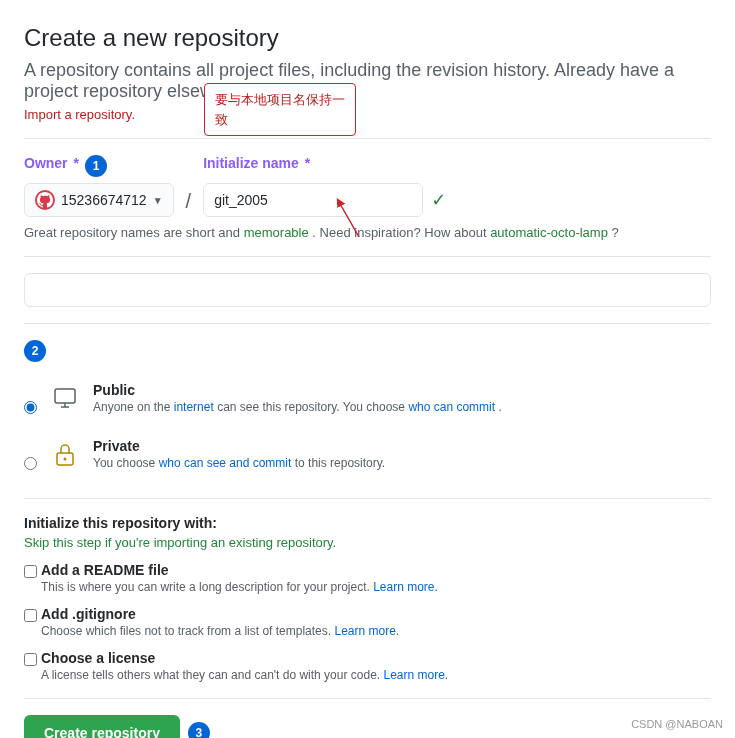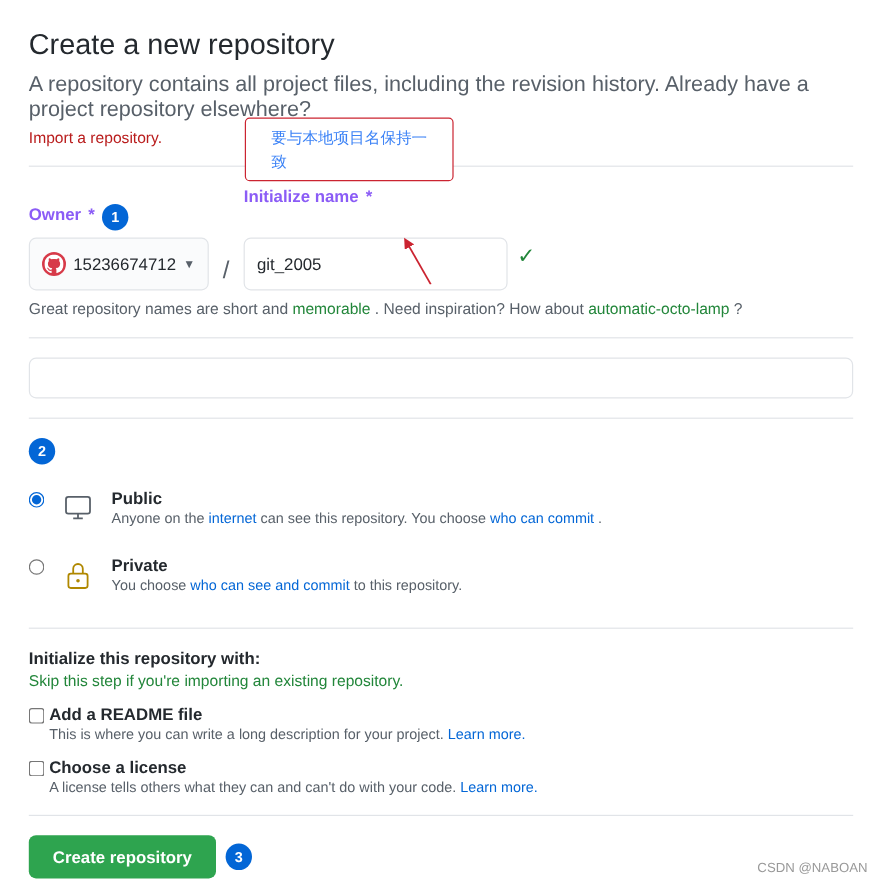--- a/index.html
+++ b/index.html
@@ -67,21 +67,21 @@
       display: flex;
       align-items: center;
       border: 1px solid #e1e4e8;
       border-radius: 6px;
       padding: 5px 10px;
       background: #fafbfc;
       cursor: pointer;
       font-size: 14px;
       color: #24292e;
       gap: 6px;
-      height: 44px;
+      height: 34px;
     }
 
     .owner-avatar {
       width: 20px;
       height: 20px;
       border-radius: 50%;
       background: #d73a49;
       display: inline-flex;
       align-items: center;
       justify-content: center;
@@ -100,25 +100,24 @@
       position: relative;
       display: flex;
       align-items: center;
     }
 
     .repo-name-input {
       border: 1px solid #e1e4e8;
       border-radius: 6px;
       padding: 5px 10px;
       font-size: 14px;
-      height: 44px;
+      height: 34px;
       width: 220px;
       color: #24292e;
       outline: none;
-      margin-top: 15px;
     }
 
     .checkmark {
       color: #22863a;
       font-size: 18px;
       margin-left: 8px;
     }
 
     .hint-text {
       font-size: 13px;
@@ -140,21 +139,21 @@
       border-radius: 6px;
       padding: 6px 10px;
       font-size: 14px;
       height: 34px;
       outline: none;
       color: #24292e;
     }
 
     .visibility-option {
       display: flex;
-      align-items: flex-start;
+      align-items: flex-end;
       gap: 12px;
       padding: 12px 0;
     }
 
     .visibility-option + .visibility-option {
       border-top: none;
     }
 
     .radio-input {
       margin-top: 3px;
@@ -269,27 +268,26 @@
     }
 
     
     .annotation-box {
       position: absolute;
       top: -72px;
       left: 180px;
       background: #fff;
       border: 1.5px solid #cb2431;
       border-radius: 4px;
-      padding: 6px 21px;
+      padding: 6px 10px;
       font-size: 13px;
-      color: #3b82f6;
+      color: #b91c1c;
       white-space: nowrap;
       z-index: 10;
       line-height: 1.5;
-      margin-top: 15px;
     }
 
     .form-row-wrap {
       position: relative;
     }
 
     .csdn-credit {
       position: fixed;
       bottom: 8px;
       right: 12px;
@@ -446,20 +444,30 @@
     <input type="checkbox" class="checkbox-input" style="">
     <div>
       <div class="checkbox-label">Add a README file</div>
       <div class="checkbox-desc">
         <span>This is where you can write a long description for your project.</span>
         <a>Learn more.</a>
       </div>
     </div>
   </div>
 
+  <div class="checkbox-row">
+    <input type="checkbox" class="checkbox-input" style="">
+    <div>
+      <div class="checkbox-label">Add .gitignore</div>
+      <div class="checkbox-desc">
+        <span>Choose which files not to track from a list of templates.</span>
+        <a>Learn more.</a>
+      </div>
+    </div>
+  </div>
 
   <div class="checkbox-row">
     <input type="checkbox" class="checkbox-input" style="">
     <div>
       <div class="checkbox-label">Choose a license</div>
       <div class="checkbox-desc">
         <span>A license tells others what they can and can't do with your code.</span>
         <a>Learn more.</a>
       </div>
     </div>

